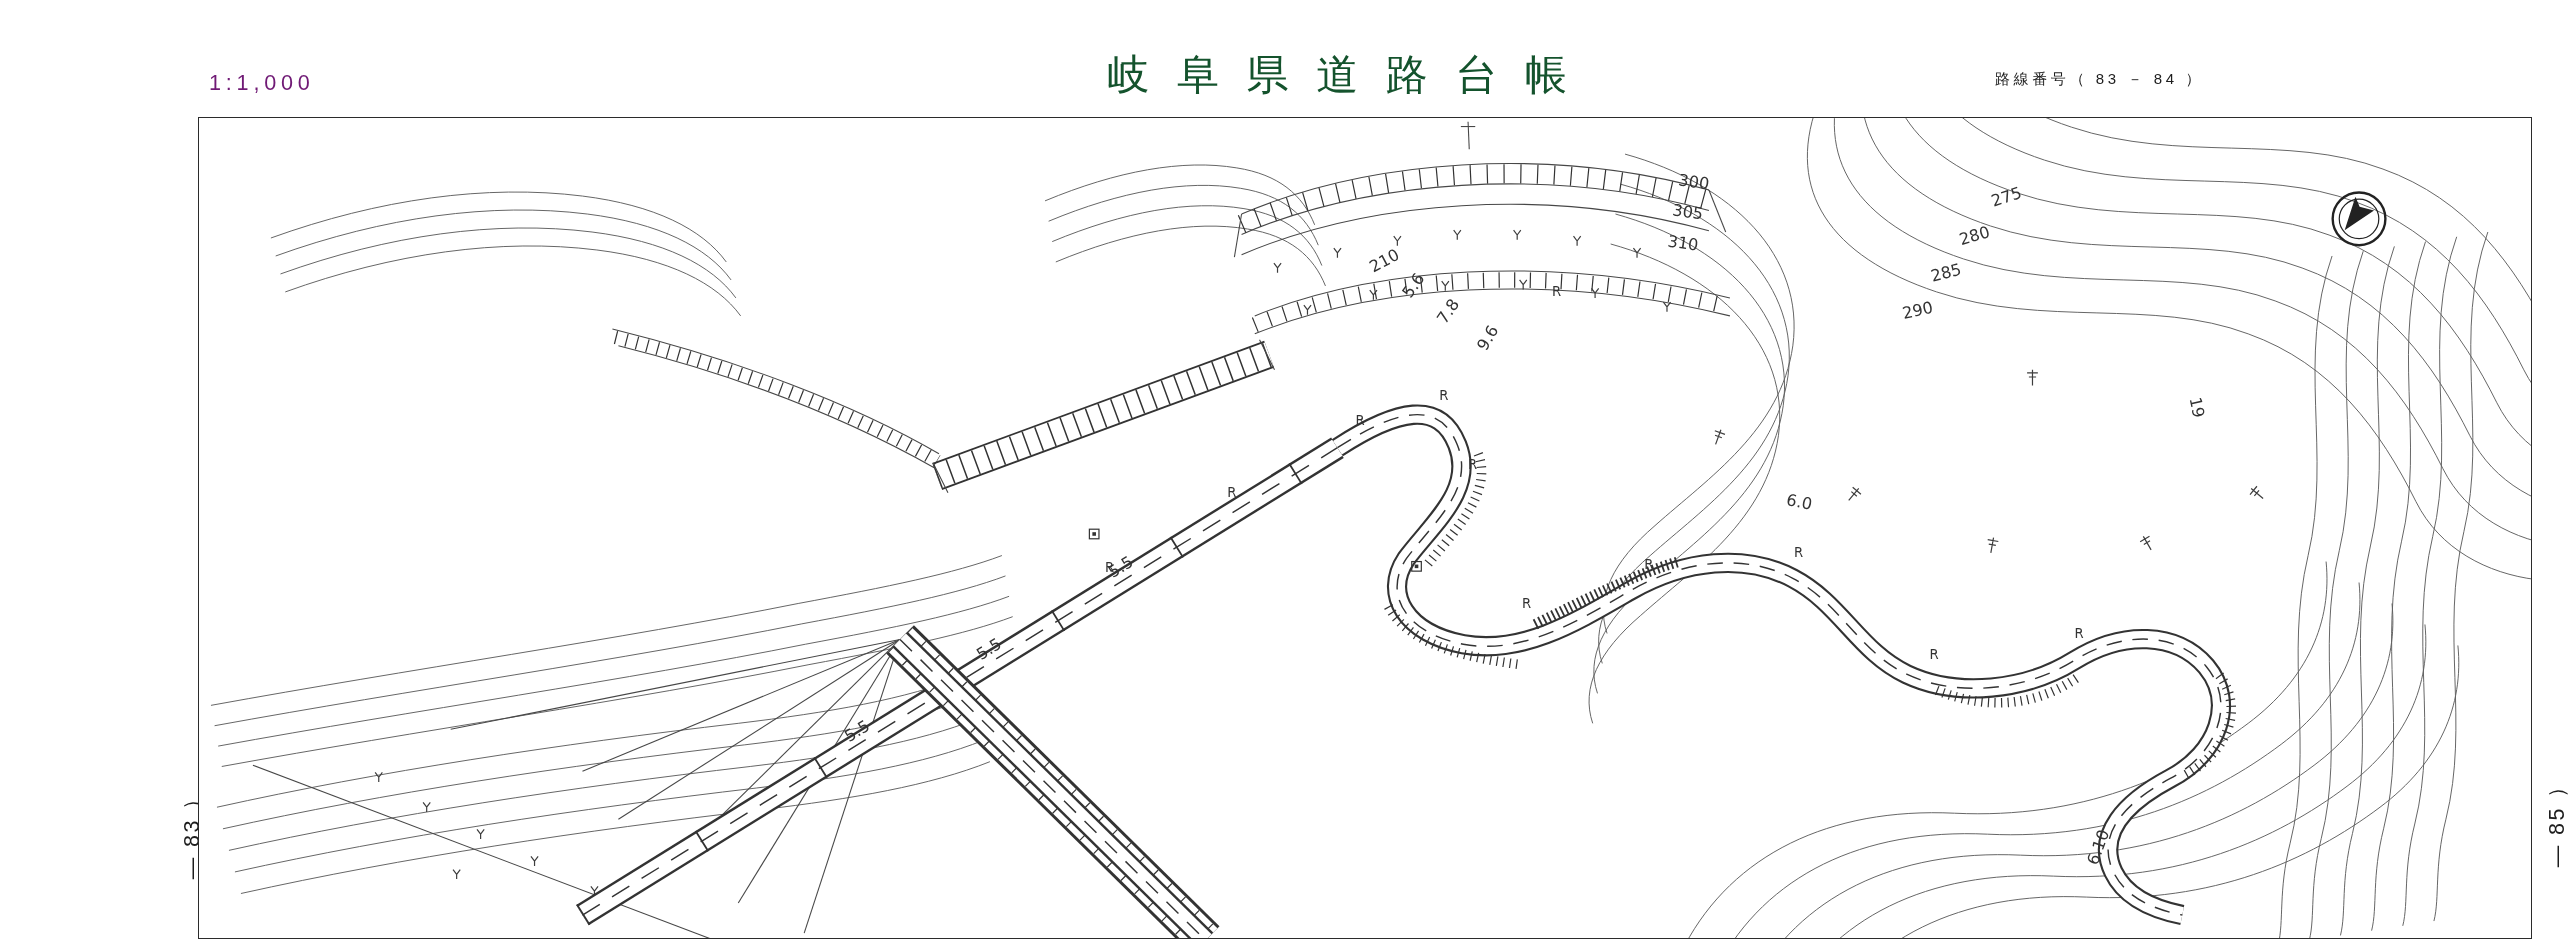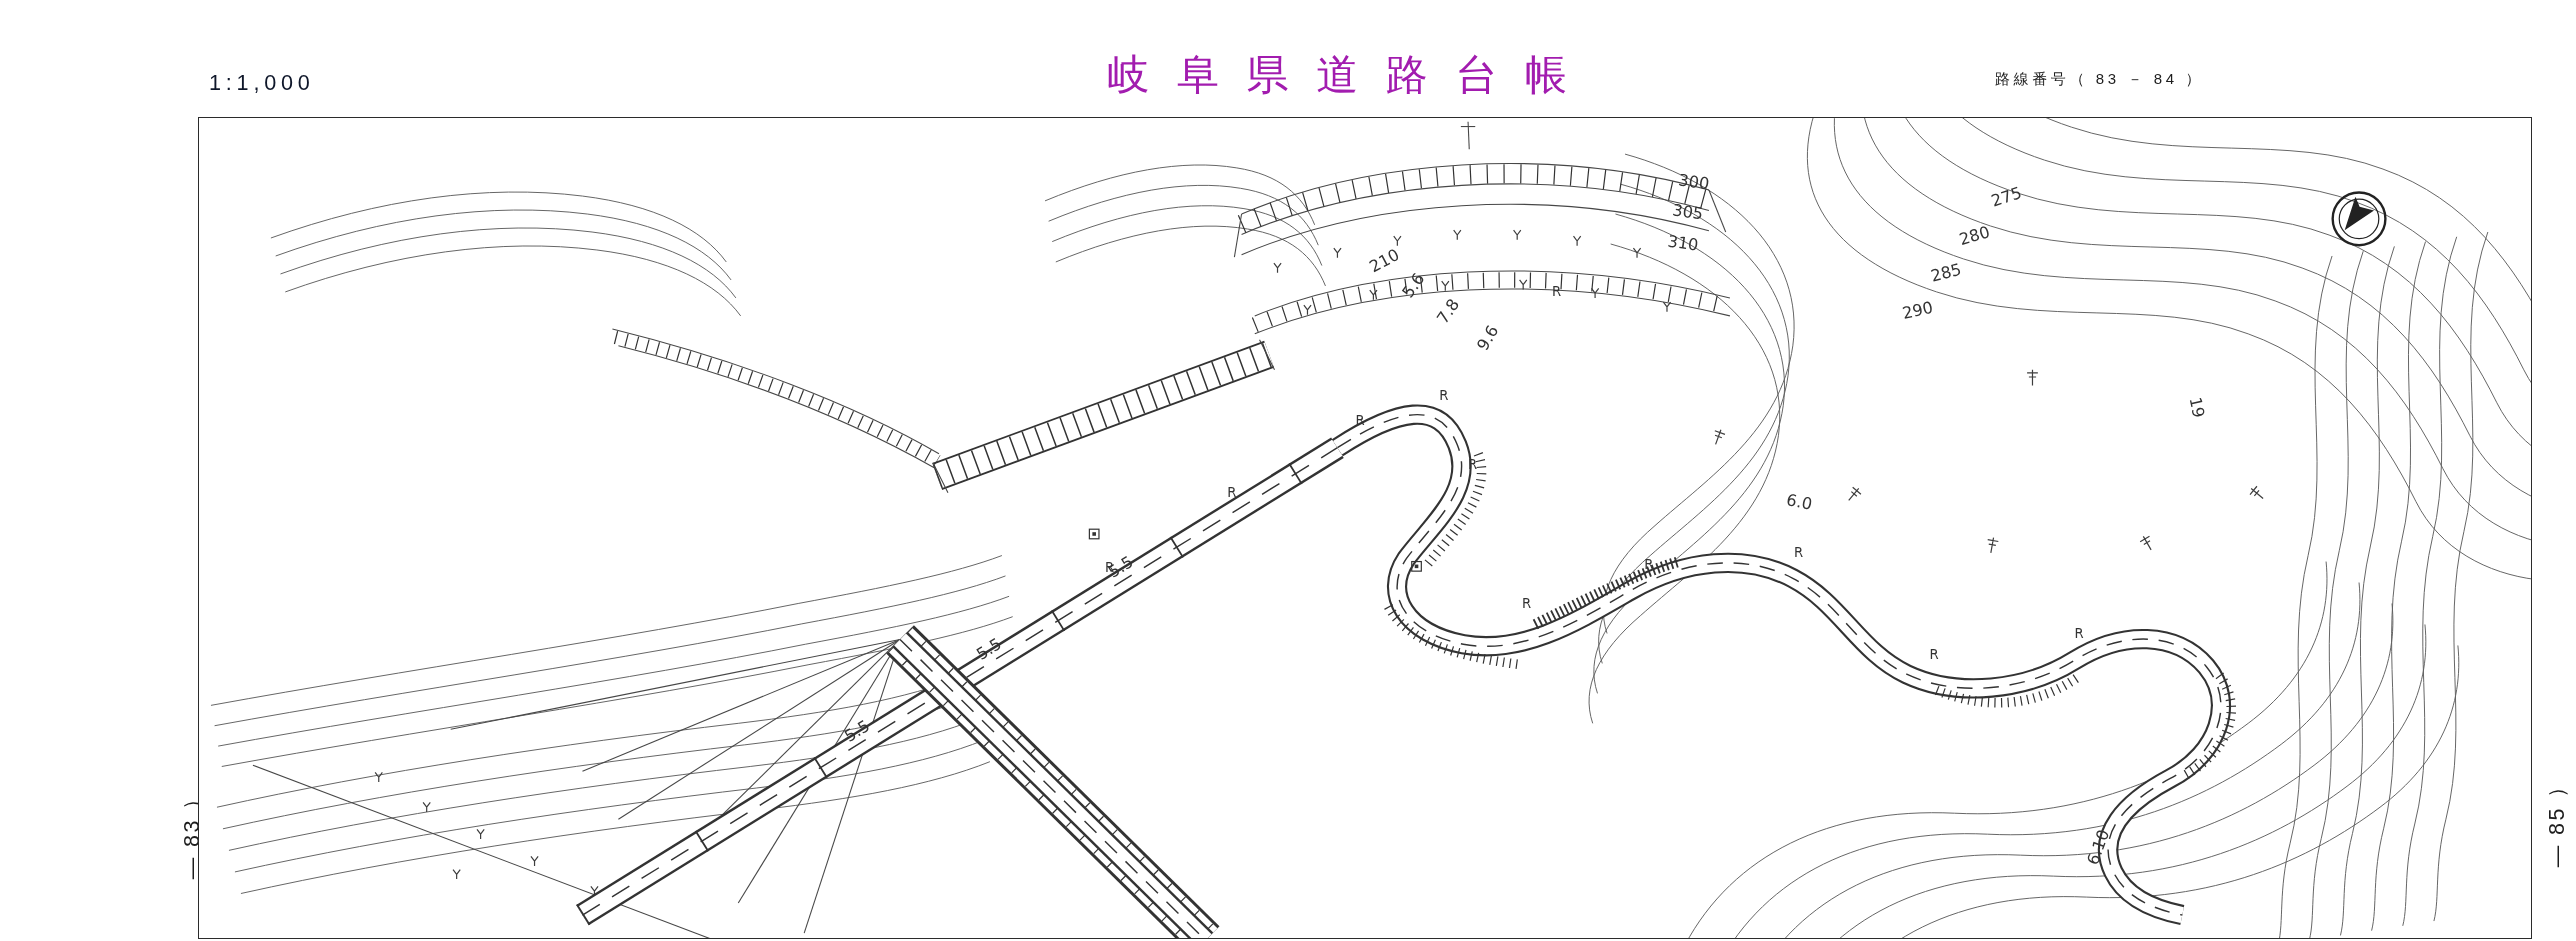--- a/index.html
+++ b/index.html
@@ -6,25 +6,25 @@
   .sheet{
     position:relative;
     width:2576px;height:942px;
     background:#fff;
     font-family:"Liberation Sans","DejaVu Sans",sans-serif;
     color:#2b2b2b;
     overflow:hidden;
   }
   .scale-label{
     position:absolute;left:209px;top:70px;
-    font-size:21.6px;letter-spacing:4.8px;color:#0f172a;
+    font-size:21.6px;letter-spacing:4.8px;color:#701a75;
   }
   .sheet-title{
     position:absolute;left:1351px;top:47px;transform:translateX(-50%);
-    font-size:42px;letter-spacing:27.6px;white-space:nowrap;color:#a21caf;
+    font-size:42px;letter-spacing:27.6px;white-space:nowrap;color:#14532d;
     font-family:"Liberation Serif","DejaVu Serif",serif;
   }
   .route-label{
     position:absolute;left:1995px;top:70px;
     font-size:15px;letter-spacing:3.6px;white-space:nowrap;color:#1d1d1d;
   }
   .margin-label{
     position:absolute;width:144px;height:25px;
     font-size:21.6px;letter-spacing:2.4px;color:#1d1d1d;
     text-align:center;white-space:nowrap;

